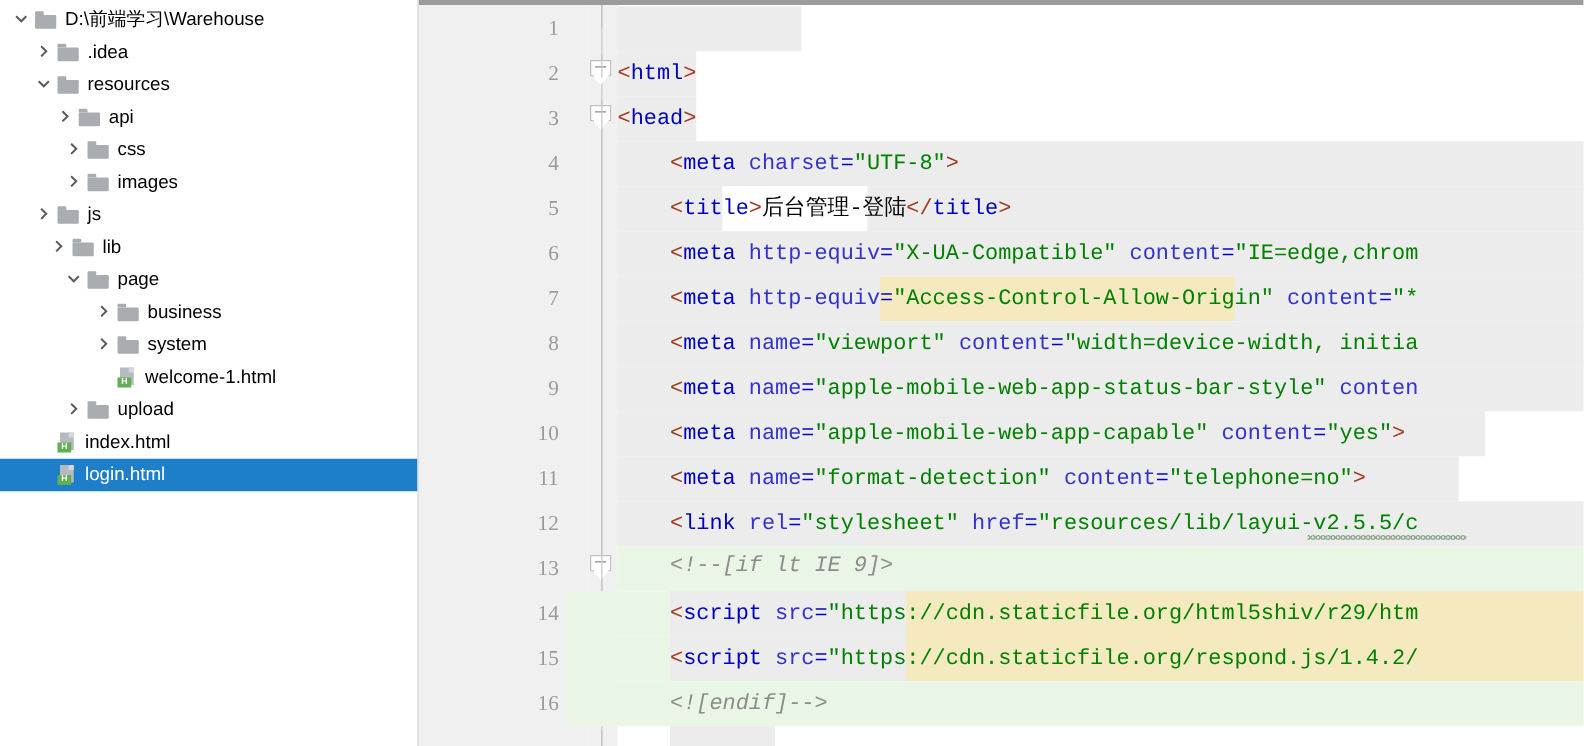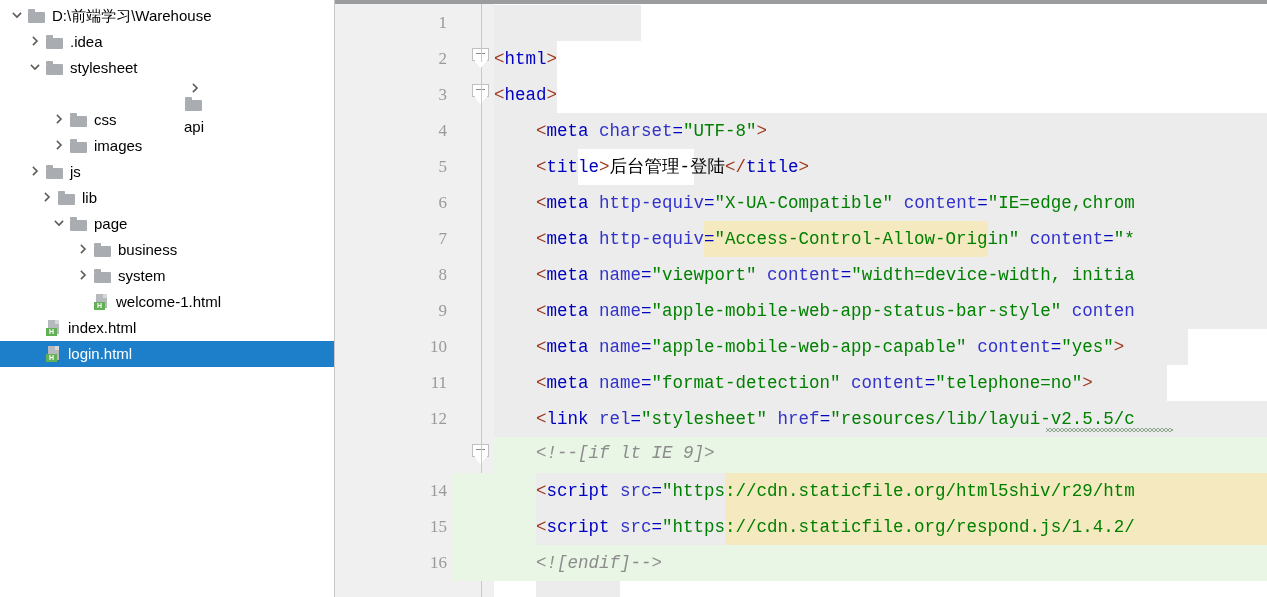--- a/index.html
+++ b/index.html
@@ -169,23 +169,23 @@
       <div class="row" style="padding-left: 28px;">
         <span class="chev">
           <svg width="14" height="14" viewBox="0 0 14 14">
             <path d="M3.5 5.5 L7 9 L10.5 5.5" fill="none" stroke="#5a5a5a" stroke-width="1.6" stroke-linecap="square"></path>
           </svg>
         </span>
         <span class="folder">
           <i class="tab"></i>
           <i class="body"></i>
         </span>
-        <span class="lbl">stylesheet</span>
-      </div>
-      <div class="row" style="padding-left: 60px; flex-direction: column;">
+        <span class="lbl">resources</span>
+      </div>
+      <div class="row" style="padding-left: 45px;">
         <span class="chev">
           <svg width="14" height="14" viewBox="0 0 14 14">
             <path d="M5.5 3.5 L9 7 L5.5 10.5" fill="none" stroke="#5a5a5a" stroke-width="1.6" stroke-linecap="square"></path>
           </svg>
         </span>
         <span class="folder">
           <i class="tab"></i>
           <i class="body"></i>
         </span>
         <span class="lbl">api</span>
@@ -275,20 +275,32 @@
         <span class="lbl">system</span>
       </div>
       <div class="row" style="padding-left: 76px;">
         <span class="chev blank"></span>
         <span class="htmlicon">
           <span class="pg"></span>
           <span class="fold"></span>
           <span class="badge">H</span>
         </span>
         <span class="lbl">welcome-1.html</span>
+      </div>
+      <div class="row" style="padding-left: 52px;">
+        <span class="chev">
+          <svg width="14" height="14" viewBox="0 0 14 14">
+            <path d="M5.5 3.5 L9 7 L5.5 10.5" fill="none" stroke="#5a5a5a" stroke-width="1.6" stroke-linecap="square"></path>
+          </svg>
+        </span>
+        <span class="folder">
+          <i class="tab"></i>
+          <i class="body"></i>
+        </span>
+        <span class="lbl">upload</span>
       </div>
       <div class="row" style="padding-left: 28px;">
         <span class="chev blank"></span>
         <span class="htmlicon">
           <span class="pg"></span>
           <span class="fold"></span>
           <span class="badge">H</span>
         </span>
         <span class="lbl">index.html</span>
       </div>
@@ -368,20 +380,21 @@
         <div class="bg-line hl-grey" style="left: 159px; top: 325px; width: 694.32px;"></div>
         <div class="ln" style="top: 325px;">10</div>
         <div class="code" style="top: 325px;"><span class="t-brk">    &lt;</span><span class="t-tag">meta </span><span class="t-attr">name</span><span class="t-tag">=</span><span class="t-str">"apple-mobile-web-app-capable"</span><span class="t-tag"> </span><span class="t-attr">content</span><span class="t-tag">=</span><span class="t-str">"yes"</span><span class="t-brk">&gt;</span></div>
         <div class="bg-line hl-grey" style="left: 159px; top: 361px; width: 673.28px;"></div>
         <div class="ln" style="top: 361px;">11</div>
         <div class="code" style="top: 361px;"><span class="t-brk">    &lt;</span><span class="t-tag">meta </span><span class="t-attr">name</span><span class="t-tag">=</span><span class="t-str">"format-detection"</span><span class="t-tag"> </span><span class="t-attr">content</span><span class="t-tag">=</span><span class="t-str">"telephone=no"</span><span class="t-brk">&gt;</span></div>
         <div class="bg-line hl-grey" style="left: 159px; top: 397px; width: 841.6px;"></div>
         <div class="ln" style="top: 397px;">12</div>
         <div class="code" style="top: 397px;"><span class="t-brk">    &lt;</span><span class="t-tag">link </span><span class="t-attr">rel</span><span class="t-tag">=</span><span class="t-str">"stylesheet"</span><span class="t-tag"> </span><span class="t-attr">href</span><span class="t-tag">=</span><span class="t-str">"resources/lib/layui-v2.5.5/c</span></div>
         <div class="bg-line hl-ltgreen" style="left: 159px; top: 433px; width: 841.6px;"></div>
+        <div class="ln" style="top: 433px;">13</div>
         <div class="code" style="top: 431px;"><span class="t-cmt">    &lt;!--[if lt IE 9]&gt;</span></div>
         <div class="bg-line hl-ltgreen" style="left: 116.92px; top: 469px; width: 883.68px;"></div>
         <div class="bg-line hl-grey" style="left: 201.08px; top: 469px; width: 189.36px;"></div>
         <div class="bg-line hl-yellow" style="left: 390.44px; top: 469px; width: 610.16px;"></div>
         <div class="ln" style="top: 469px;">14</div>
         <div class="code" style="top: 469px;"><span class="t-brk">    &lt;</span><span class="t-tag">script </span><span class="t-attr">src</span><span class="t-tag">=</span><span class="t-str">"https://cdn.staticfile.org/html5shiv/r29/htm</span></div>
         <div class="bg-line hl-ltgreen" style="left: 116.92px; top: 505px; width: 883.68px;"></div>
         <div class="bg-line hl-grey" style="left: 201.08px; top: 505px; width: 189.36px;"></div>
         <div class="bg-line hl-yellow" style="left: 390.44px; top: 505px; width: 610.16px;"></div>
         <div class="ln" style="top: 505px;">15</div>

